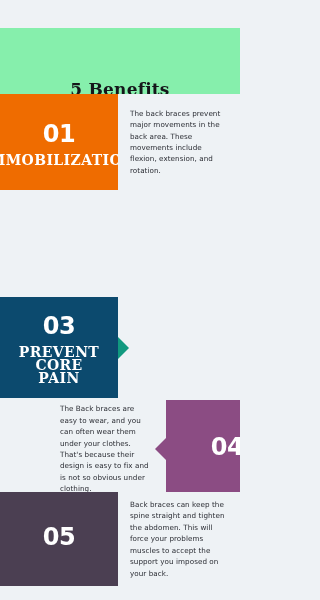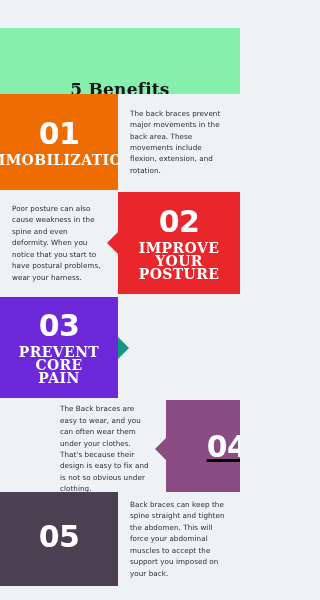--- a/index.html
+++ b/index.html
@@ -63,21 +63,21 @@
     justify-content: center;
     box-sizing: border-box;
     padding: 0 6px;
   }
   .panel.left  { left: 0;   width: 118px; }
   .panel.right { left: 118px; width: 122px; }
 
   .panel-number {
     font-family: "DejaVu Sans", sans-serif;
     font-weight: bold;
-    font-size: 30px;
+    font-size: 24px;
     line-height: 32px;
     color: #ffffff;
     letter-spacing: -0.5px;
     margin-bottom: 4px;
   }
   .panel-label {
     font-family: "DejaVu Serif", "Liberation Serif", serif;
     font-weight: bold;
     font-size: 14px;
     line-height: 13px;
@@ -145,54 +145,43 @@
     <div class="panel left" id="panel-0" style="background: rgb(239, 108, 0);">
       <div class="panel-number">01</div>
       <div class="panel-label">IMMOBILIZATION</div>
     </div>
     <div class="arrow point-right" id="arrow-0" style="color: rgb(239, 108, 0);"></div>
     <div class="desc right">
       <div class="desc-text">The back braces prevent major movements in the back area. These movements include flexion, extension, and rotation.</div>
     </div>
   </div>
 
-  <div class="row" id="row-1" style="top: 192px; height: 102px;">
-    <div class="desc left">
-      <div class="desc-text">Poor posture can also cause weakness in the spine and even deformity. When you notice that you start to have postural problems, wear your harness.</div>
-    </div>
-    <div class="arrow point-left" id="arrow-1" style="color: rgb(232, 38, 43);"></div>
-    <div class="panel right" id="panel-1" style="background: rgb(232, 38, 43);">
-      <div class="panel-number">02</div>
-      <div class="panel-label">IMPROVE YOUR
-POSTURE</div>
-    </div>
-  </div>
 
   <div class="row" id="row-2" style="top: 297px; height: 101px;">
-    <div class="panel left" id="panel-2" style="background: #6d28d9;">
+    <div class="panel left" id="panel-2" style="background: #0c4a6e;">
       <div class="panel-number">03</div>
       <div class="panel-label">PREVENT CORE
 PAIN</div>
     </div>
     <div class="arrow point-right" id="arrow-2" style="color: rgb(17, 153, 127);"></div>
   </div>
 
   <div class="row" id="row-3" style="top: 400px; height: 98px; margin-left: 48px;">
     <div class="desc left">
       <div class="desc-text">The Back braces are easy to wear, and you can often wear them under your clothes. That's because their design is easy to fix and is not so obvious under clothing.</div>
     </div>
     <div class="arrow point-left" id="arrow-3" style="color: rgb(139, 76, 131);"></div>
-    <div class="panel right" id="panel-3" style="background: rgb(139, 76, 131); text-decoration: underline;">
+    <div class="panel right" id="panel-3" style="background: rgb(139, 76, 131);">
       <div class="panel-number">04</div>
     </div>
   </div>
 
   <div class="row" id="row-4" style="top: 492px; height: 94px;">
     <div class="panel left" id="panel-4" style="background: rgb(75, 63, 82);">
       <div class="panel-number">05</div>
     </div>
     <div class="arrow point-right" id="arrow-4" style="color: rgb(75, 63, 82);"></div>
     <div class="desc right">
-      <div class="desc-text">Back braces can keep the spine straight and tighten the abdomen. This will force your abdominal muscles to accept the support you imposed on your back.</div>
+      <div class="desc-text">Back braces can keep the spine straight and tighten the abdomen. This will force your problems muscles to accept the support you imposed on your back.</div>
     </div>
   </div>
 
 </div>
 
 </body></html>

